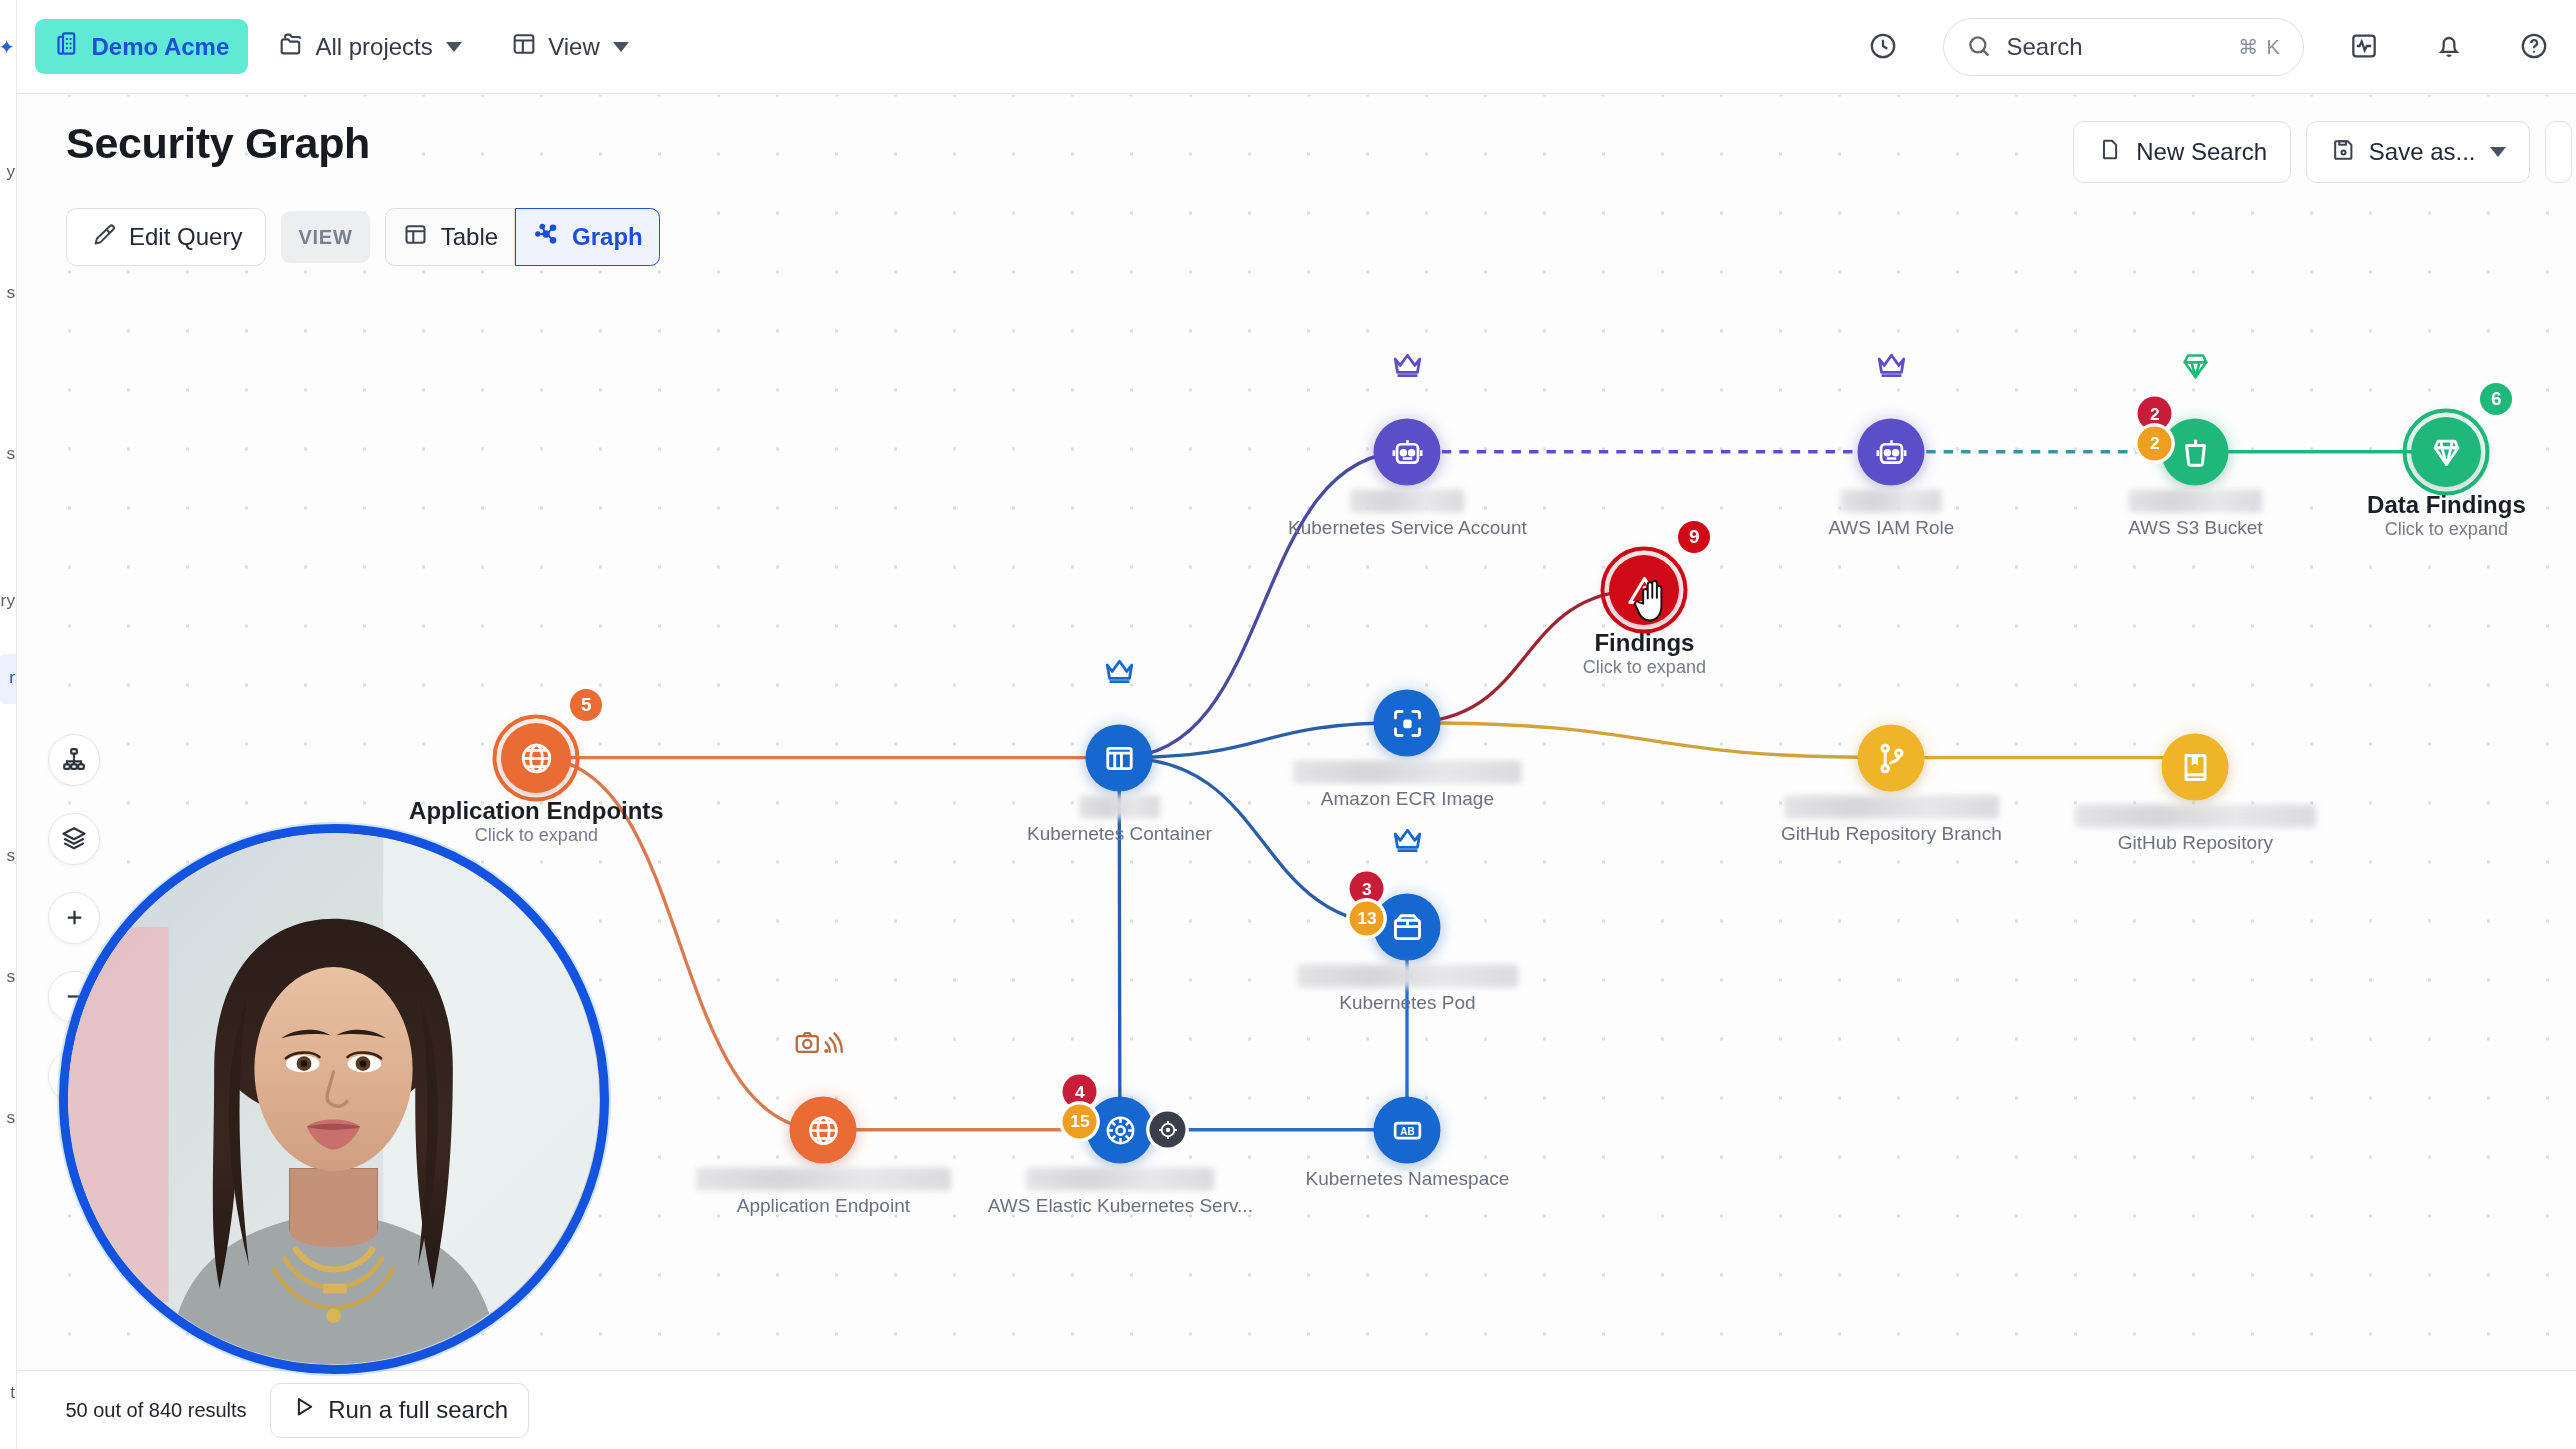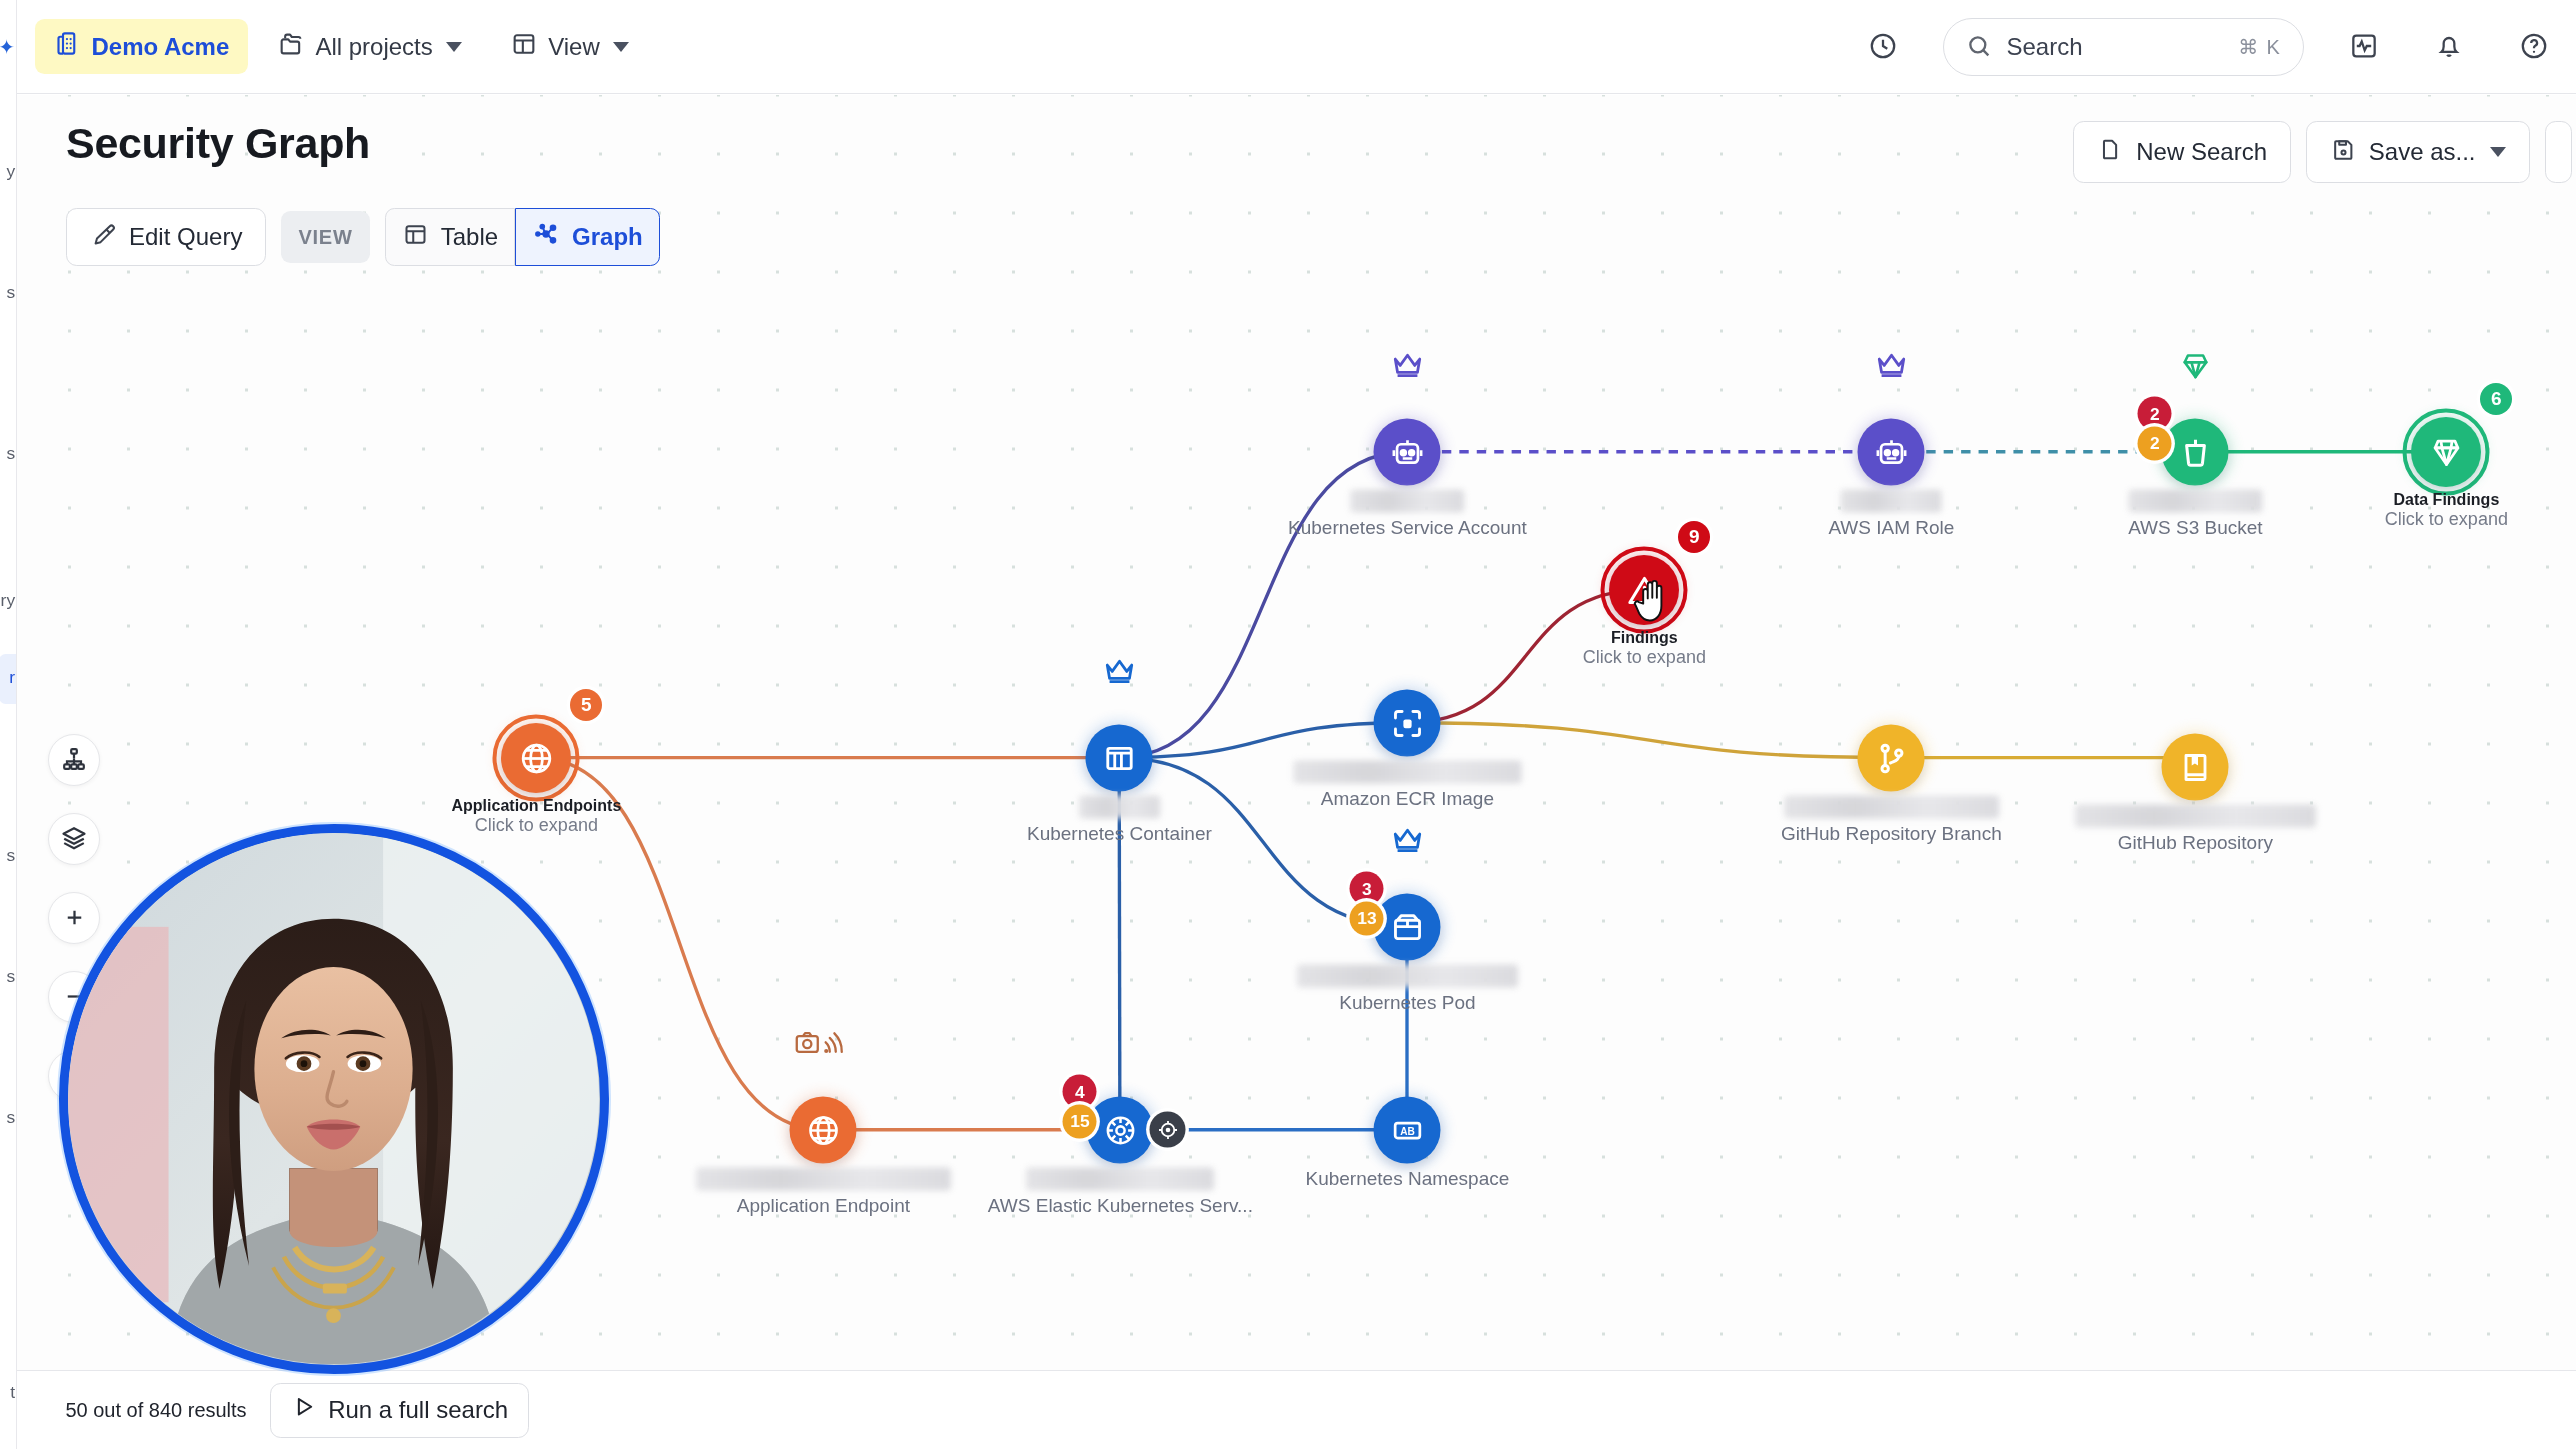--- a/index.html
+++ b/index.html
@@ -32,21 +32,21 @@
     position: absolute; left: 17.4px; top: 0; right: 0; height: 94px;
     background: #fff; border-bottom: 0.7px solid #e6e7eb;
     display: flex; align-items: center; padding: 0 17.4px 0 17.4px; z-index: 30;
   }
   .topbar-left { display: flex; align-items: center; gap: 9.4px; }
   .chip {
     display: flex; align-items: center; gap: 10.7px;
     height: 55px; padding: 0 19px; border-radius: 9.4px;
     font-size: 24px; color: #343a46; cursor: pointer; white-space: nowrap;
   }
-  .chip.active { background: #fef9c3; color: #1d4ed8; font-weight: 600; }
+  .chip.active { background: #5eead4; color: #1d4ed8; font-weight: 600; }
   .chip .cv { display: block; }
   .caret { width: 0; height: 0; border-left: 8.7px solid transparent; border-right: 8.7px solid transparent; border-top: 10px solid #4a5160; margin-left: 2.7px; }
 
   .topbar-right { margin-left: auto; display: flex; align-items: center; gap: 35px; }
   .icon-btn {
     width: 50px; height: 50px; border-radius: 8px;
     display: flex; align-items: center; justify-content: center; cursor: pointer;
   }
   .searchbox {
     display: flex; align-items: center; gap: 13.4px;
@@ -108,21 +108,21 @@
   }
   .node-labels {
     position: absolute; left: 50%; transform: translateX(-50%);
     text-align: center; white-space: nowrap;
   }
   .redacted {
     height: 23px; border-radius: 4px; margin: 0 auto 4px auto;
     background: linear-gradient(90deg,#e2e2e5,#d4d4d8,#e6e6e9,#d9d9dd);
     filter: blur(3.4px); opacity: .95;
   }
-  .lbl-main { font-size: 16px; color: #1b1e25; font-weight: 700; }
+  .lbl-main { font-size: 24px; color: #1b1e25; font-weight: 700; }
   .lbl-type { font-size: 19px; color: #6b7180; }
   .lbl-sub  { font-size: 18px; color: #757b89; }
   .crown { position: absolute; left: 50%; transform: translateX(-50%); }
   .badge {
     position: absolute; border-radius: 50%; display: flex;
     align-items: center; justify-content: center;
     color: #fff; font-weight: 700; box-shadow: 0 0 0 3.4px #fff;
   }
   .ring {
     position: absolute; left: 50%; top: 50%; transform: translate(-50%,-50%);

